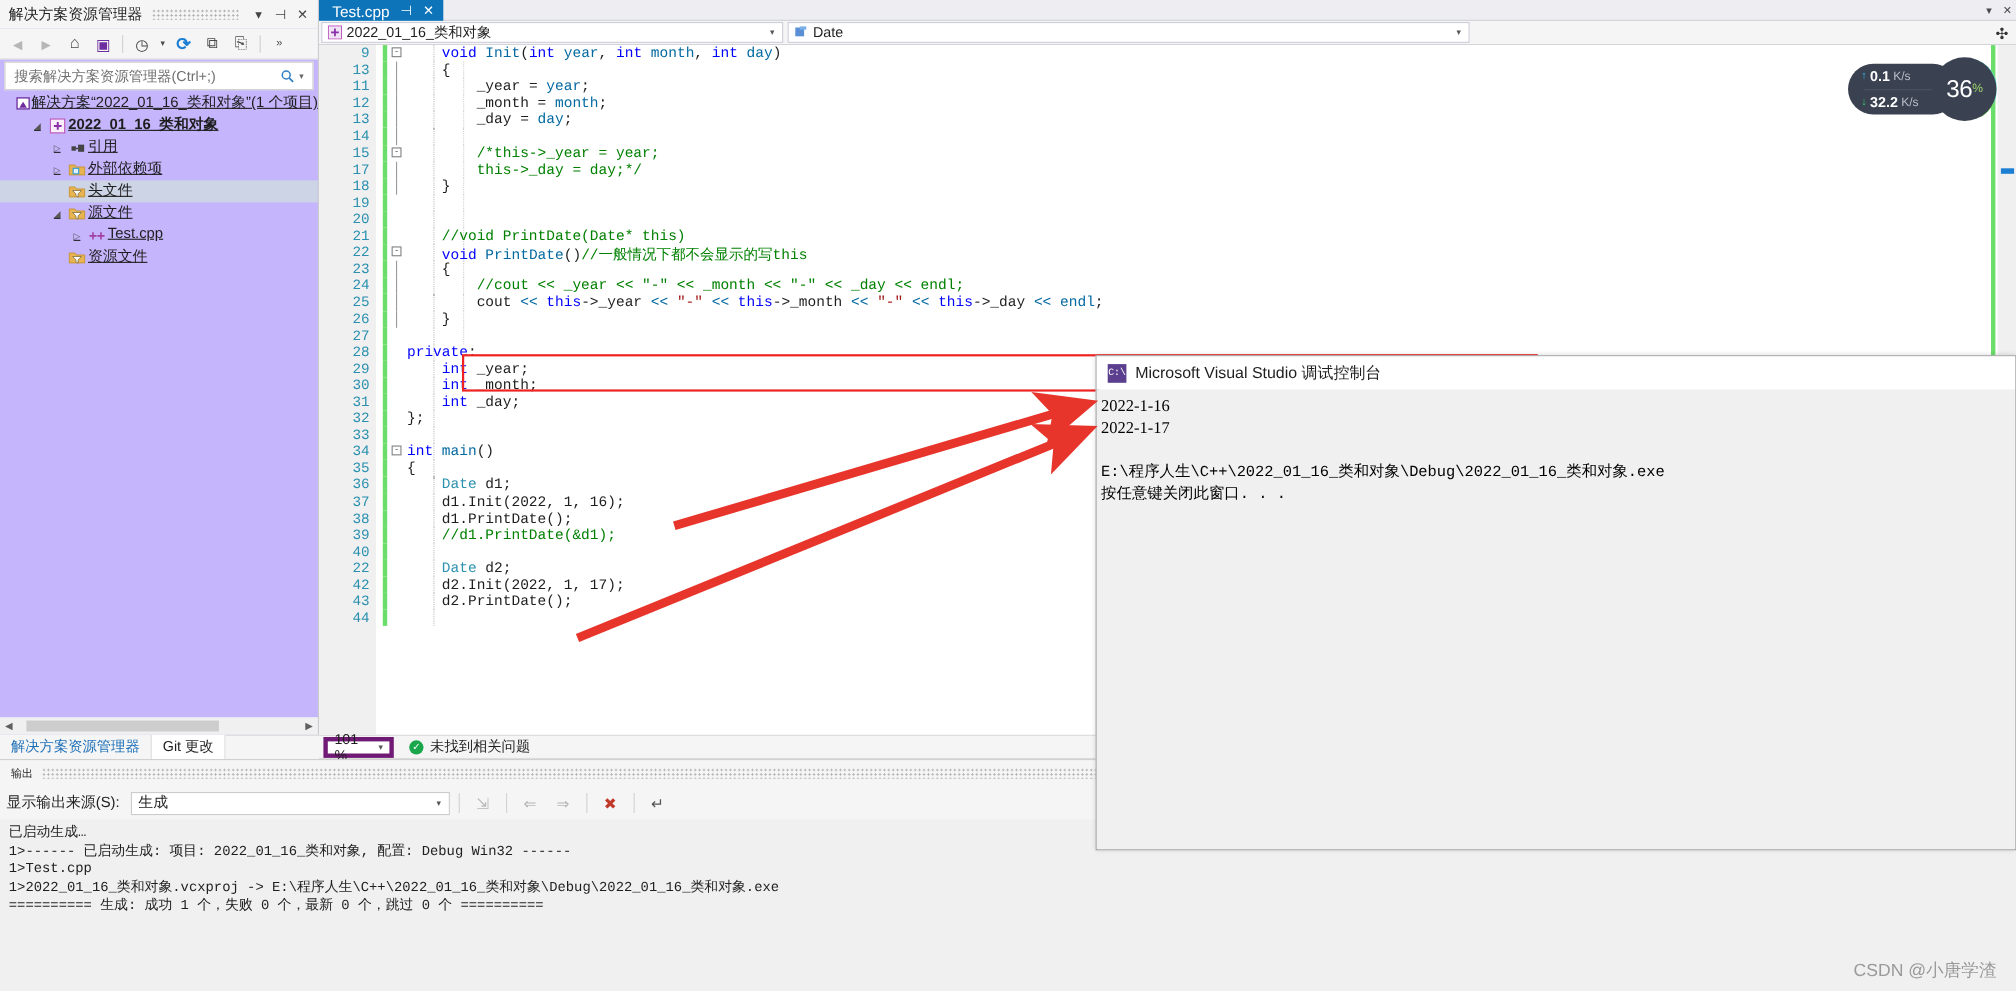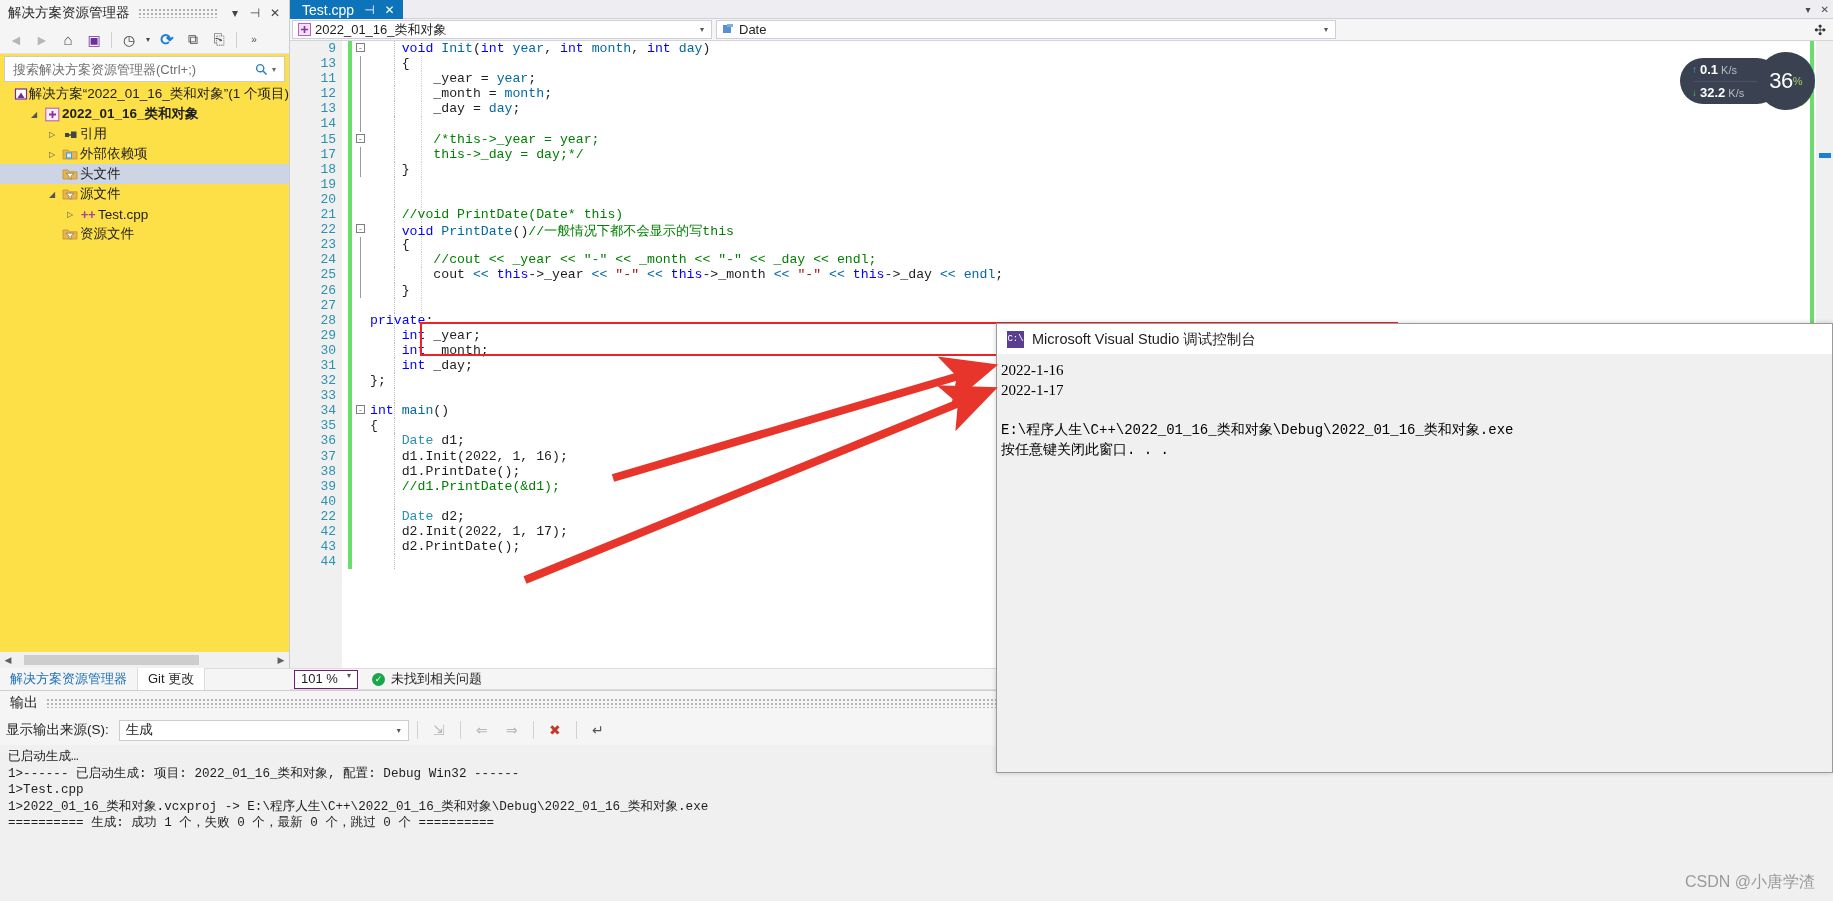--- a/index.html
+++ b/index.html
@@ -10,21 +10,21 @@
     background: #ffffff;
     font-family: "Liberation Sans", sans-serif;
     font-size: 12px;
     color: #1e1e1e;
   }
   #app { position: relative; width: 1833px; height: 901px; }
 
   
   #se-panel {
     position: absolute; left: 0; top: 0; width: 290px; height: 690px;
-    background: #fde047; border-right: 1px solid #ccc;
+    background: #c4b5fd; border-right: 1px solid #ccc;
   }
   #se-title {
     height: 26px; display: flex; align-items: center;
     padding: 0 4px 0 8px; background: #f5f5f5;
   }
   #se-title .t { font-size: 13.5px; color: #1e1e1e; white-space: nowrap; }
   #se-title .dots {
     flex: 1; height: 10px; margin: 0 8px;
     background-image: radial-gradient(circle, #b0b0b0 0.9px, transparent 1px);
     background-size: 4px 4px; background-position: 0 4px;
@@ -50,21 +50,21 @@
   #se-search input {
     border: 0; outline: 0; flex: 1; font-size: 13px;
     color: #5a5a5a; font-family: "Liberation Sans", sans-serif;
     background: transparent;
   }
   #se-search input::placeholder { color: #707070; }
   .srch-btn { width: 22px; display:flex; align-items:center; justify-content:center; color:#3a7fc1; }
   .srch-caret { width: 12px; color: #666; font-size: 8px; }
 
   #se-tree { position: absolute; top: 84px; left: 0; right: 0; bottom: 42px; overflow: hidden; }
-  .tnode { display: flex; align-items: center; height: 20px; padding-left: 8px; white-space: nowrap; }
+  .tnode { display: flex; height: 20px; padding-left: 8px; white-space: nowrap; text-decoration: underline; }
   .tnode.sel { background: #cdd4e6; }
   .tw { width: 16px; display: flex; align-items: center; justify-content: center;
         color: #555; font-size: 8px; }
   .tico { width: 20px; display: flex; align-items: center; justify-content: center; }
   .tlbl { font-size: 13.5px; color: #1e1e1e; }
   .tlbl.bold { font-weight: bold; }
 
   #se-hscroll {
     position: absolute; left: 0; right: 0; bottom: 22px; height: 16px;
     background: #f0f0f0; display: flex; align-items: center;
@@ -151,34 +151,34 @@
   #vscroll .vthumb { position: absolute; right: 2px; top: 112px; width: 12px; height: 5px; background: #1c7fd4; }
 
   
   #ed-status {
     position: absolute; left: 290px; bottom: 211px; right: 0; height: 22px;
     background: #f5f5f5; display: flex; align-items: center;
     border-top: 1px solid #dcdcdc; border-bottom: 1px solid #dcdcdc;
   }
   #zoom-box {
     width: 64px; height: 19px; margin-left: 4px; background: #fff;
-    border: 1px solid #701a75; display:flex; align-items:flex-start; padding:0 2px 0 6px; font-size: 13px;
+    border: 4px solid #701a75; display:flex; align-items:center; padding:0 2px 0 6px; font-size: 13px;
   }
   #zoom-box .car { margin-left:auto; width: 12px; text-align:center; color:#555; font-size:8px; }
   #ed-status .ok { margin-left: 14px; display:flex; align-items:center; gap:6px; font-size: 13px; }
   .okdot { width: 13px; height: 13px; border-radius: 50%; background: #1aa64b; color:#fff;
            font-size: 9px; line-height: 13px; text-align:center; }
 
   
   #out-pane {
     position: absolute; left: 0; right: 0; bottom: 0; height: 211px; background: #f5f5f5;
     border-top: 1px solid #d0d0d0;
   }
   #out-head { height: 24px; display: flex; align-items: center; padding: 0 6px 0 10px; }
-  #out-head .t { font-size: 14px; }
+  #out-head .t { font-size: 10px; }
   #out-head .dots {
     flex: 1; height: 10px; margin: 0 8px;
     background-image: radial-gradient(circle, #b3b3b3 0.9px, transparent 1px);
     background-size: 4px 4px; background-position: 0 4px;
   }
   #out-tools { height: 30px; display: flex; align-items: center; gap: 4px; padding: 0 6px; }
   #out-tools .lbl { font-size: 13.5px; margin-right: 6px; }
   #out-combo {
     width: 290px; height: 21px; background: #fff; border: 1px solid #ccc;
     display: flex; align-items: center; padding: 0 2px 0 6px; font-size: 13.5px;

